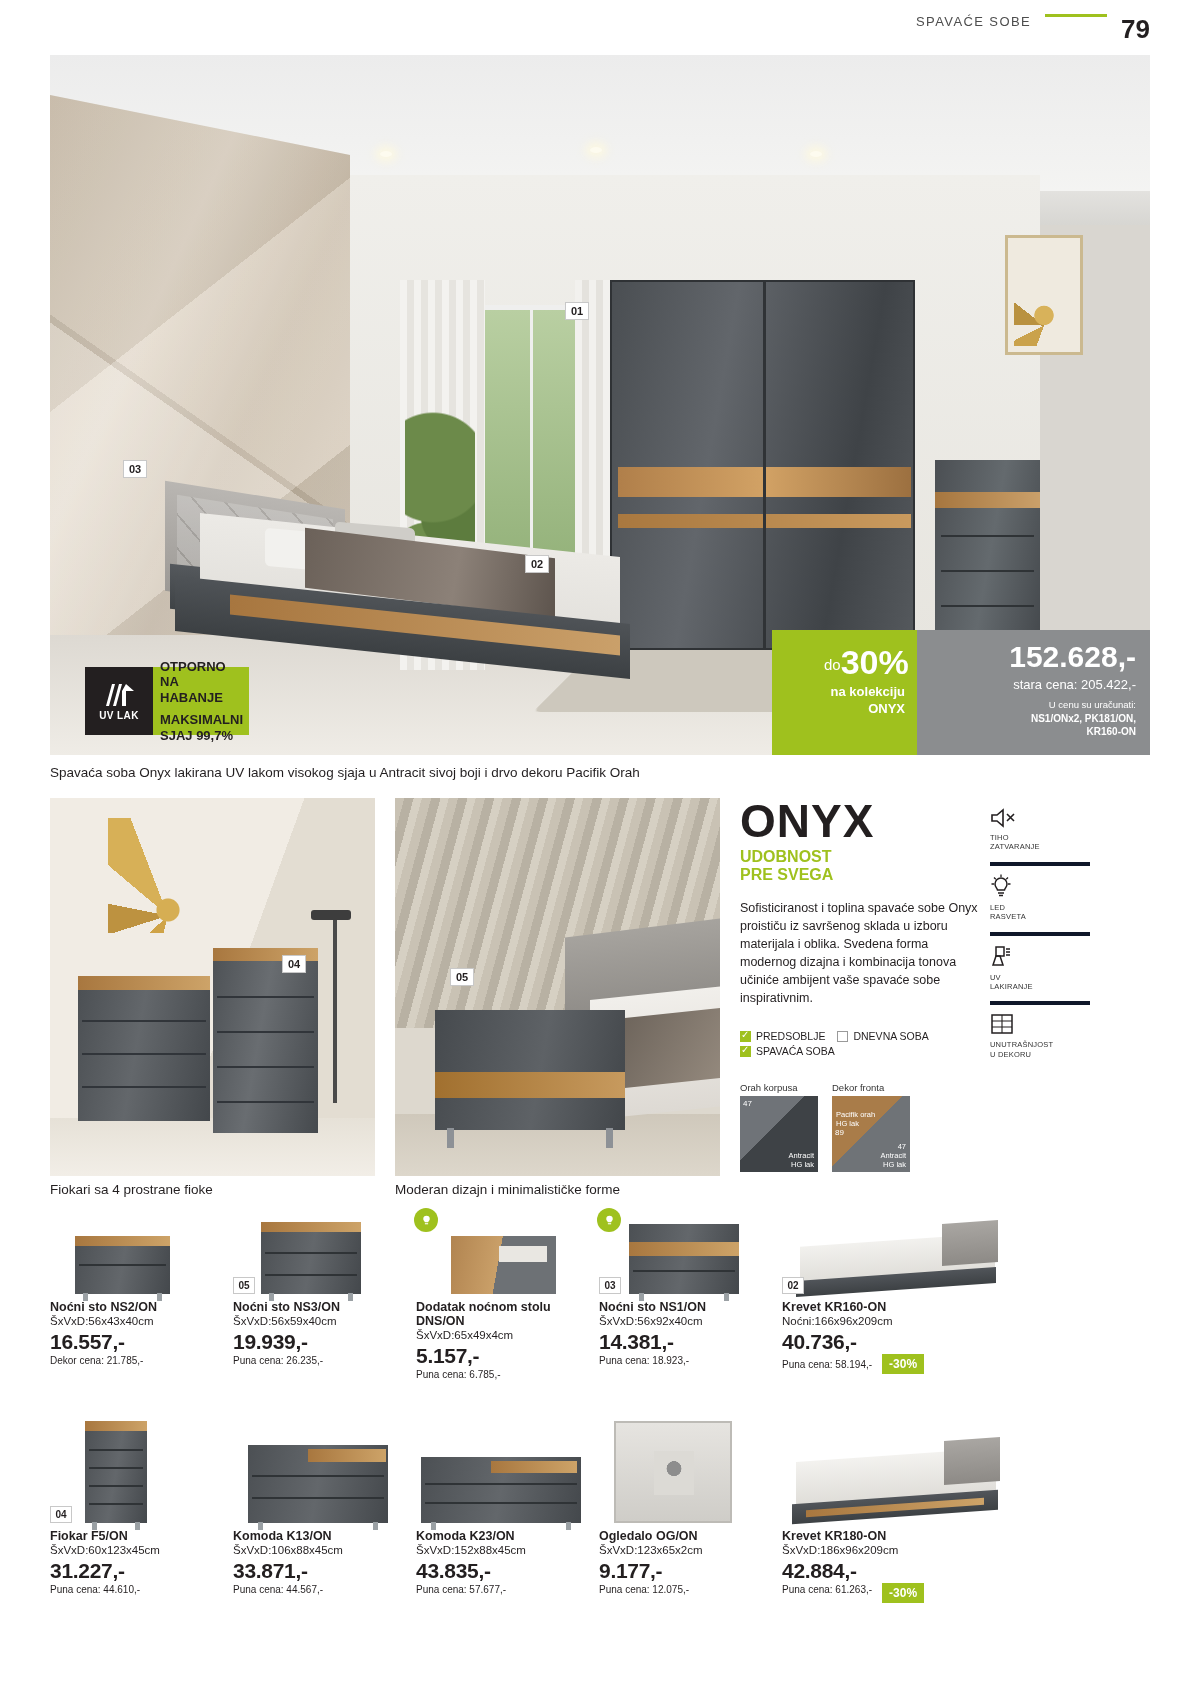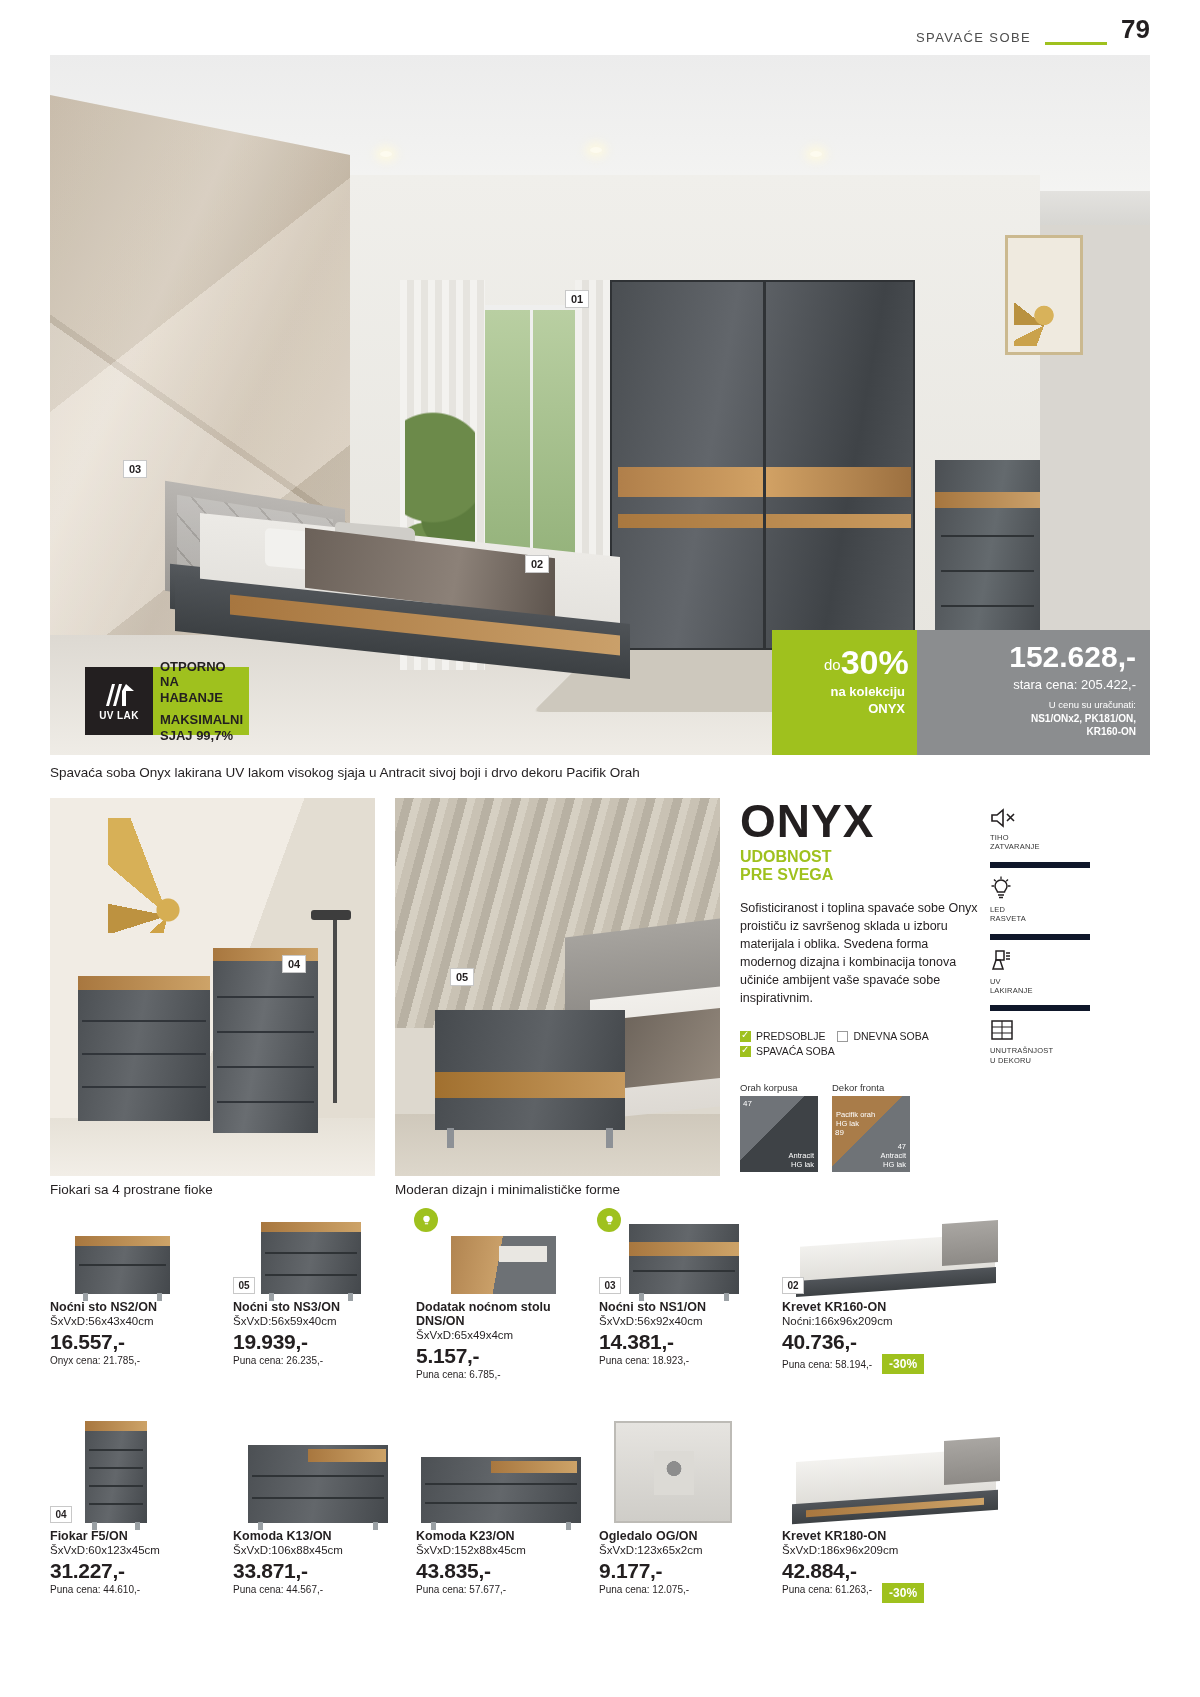--- a/index.html
+++ b/index.html
@@ -8,21 +8,21 @@
     width:1200px; height:1697px; position:relative;
     background:#ffffff;
     font-family:"Liberation Sans", sans-serif;
     color:#231f20;
     overflow:hidden;
   }
 
   
   .header {
     position:absolute; top:14px; right:50px;
-    display:flex; align-items:flex-end; gap:14px;
+    display:flex; align-items:flex-start; gap:14px;
   }
   .header-title {
     font-size:13px; letter-spacing:1.4px; color:#4d4d4d; font-weight:400;
   }
   .header-rule { width:62px; height:3px; background:#9fc11e; }
   .header-page { font-size:26px; font-weight:700; color:#231f20; }
 
   
   .hero {
     position:absolute; left:50px; top:55px; width:1100px; height:700px;
@@ -261,21 +261,21 @@
   .caption-row { position:absolute; top:1182px; font-size:13.5px; color:#231f20; }
 
   
   .info { position:absolute; left:740px; top:798px; width:240px; }
   .brand { font-size:46px; font-weight:800; letter-spacing:1px; line-height:1; }
   .brand-sub { color:#9fc11e; font-size:16px; font-weight:600; line-height:1.15; margin-top:4px; }
   .desc { font-size:12.5px; line-height:1.45; margin-top:14px; }
 
   .feature-col { position:absolute; left:990px; top:800px; width:100px; }
   .feature {
-    padding:8px 0 10px; border-bottom:6px solid #0f172a;
+    padding:8px 0 10px; border-bottom:4px solid #0f172a;
     display:flex; flex-direction:column; align-items:flex-start; gap:5px;
   }
   .feature:last-child{ border-bottom:none; }
   .feature-label { font-size:7.5px; line-height:1.25; color:#333; letter-spacing:.2px; }
 
   .room-tags { position:absolute; left:740px; top:1030px; width:250px; font-size:10.5px; }
   .rt-row { display:flex; gap:12px; }
   .rt { display:flex; align-items:center; gap:5px; margin-bottom:3px; }
   .cb { width:11px; height:11px; background:#9fc11e; position:relative; }
   .cb:after{ content:"✓"; position:absolute; left:1px; top:-2px; color:#fff; font-size:10px; }
@@ -370,21 +370,21 @@
     <div class="bed-head"></div>
     <div class="nightstand"></div>
     <div class="bed-body"></div>
     <div class="bed-pillow1"></div>
     <div class="bed-pillow2"></div>
     <div class="bed-blanket"></div>
     <div class="bed-base"></div>
     <div class="bed-wood"></div>
   </div>
 
-  <div class="hero-tag" style="left:515px;top:235px">01</div>
+  <div class="hero-tag" style="left:515px;top:247px">01</div>
   <div class="hero-tag" style="left:475px;top:500px">02</div>
   <div class="hero-tag" style="left:73px;top:405px">03</div>
 
   <div class="uv-badge">
     <div class="uv-left">
       <svg width="34" height="26" viewBox="0 0 34 26">
         <path d="M4 24 L10 2 L13 2 L7 24 Z" fill="#ffffff"></path>
         <path d="M11 24 L17 2 L20 2 L14 24 Z" fill="#ffffff"></path>
         <path d="M24 2 L32 9 L24 9 L24 24 L20 24 L20 9 L24 2 Z" fill="#ffffff"></path>
       </svg>
@@ -553,21 +553,21 @@
             <div class="leg" style="left:8px"></div>
             <div class="leg" style="right:8px"></div>
           </div>
         </div>
       </div>
       <div class="p-name">Noćni sto NS2/ON</div>
       <div class="p-dim">ŠxVxD:56x43x40cm</div>
       <div class="price-line">
           <div class="p-price">16.557,-</div>
         </div>
-      <div class="p-old">Onyx cena: 21.785,-</div>
+      <div class="p-old">Dekor cena: 21.785,-</div>
     </div>
 
     <div class="cell">
       <div class="thumb">
         <div class="thumb-box">
           <div class="f" style="left:28px;width:100px;height:72px">
             <div class="wd"></div>
             <div class="ln" style="top:30px;width:92px"></div>
             <div class="ln" style="top:52px;width:92px"></div>
             <div class="leg" style="left:8px"></div>

